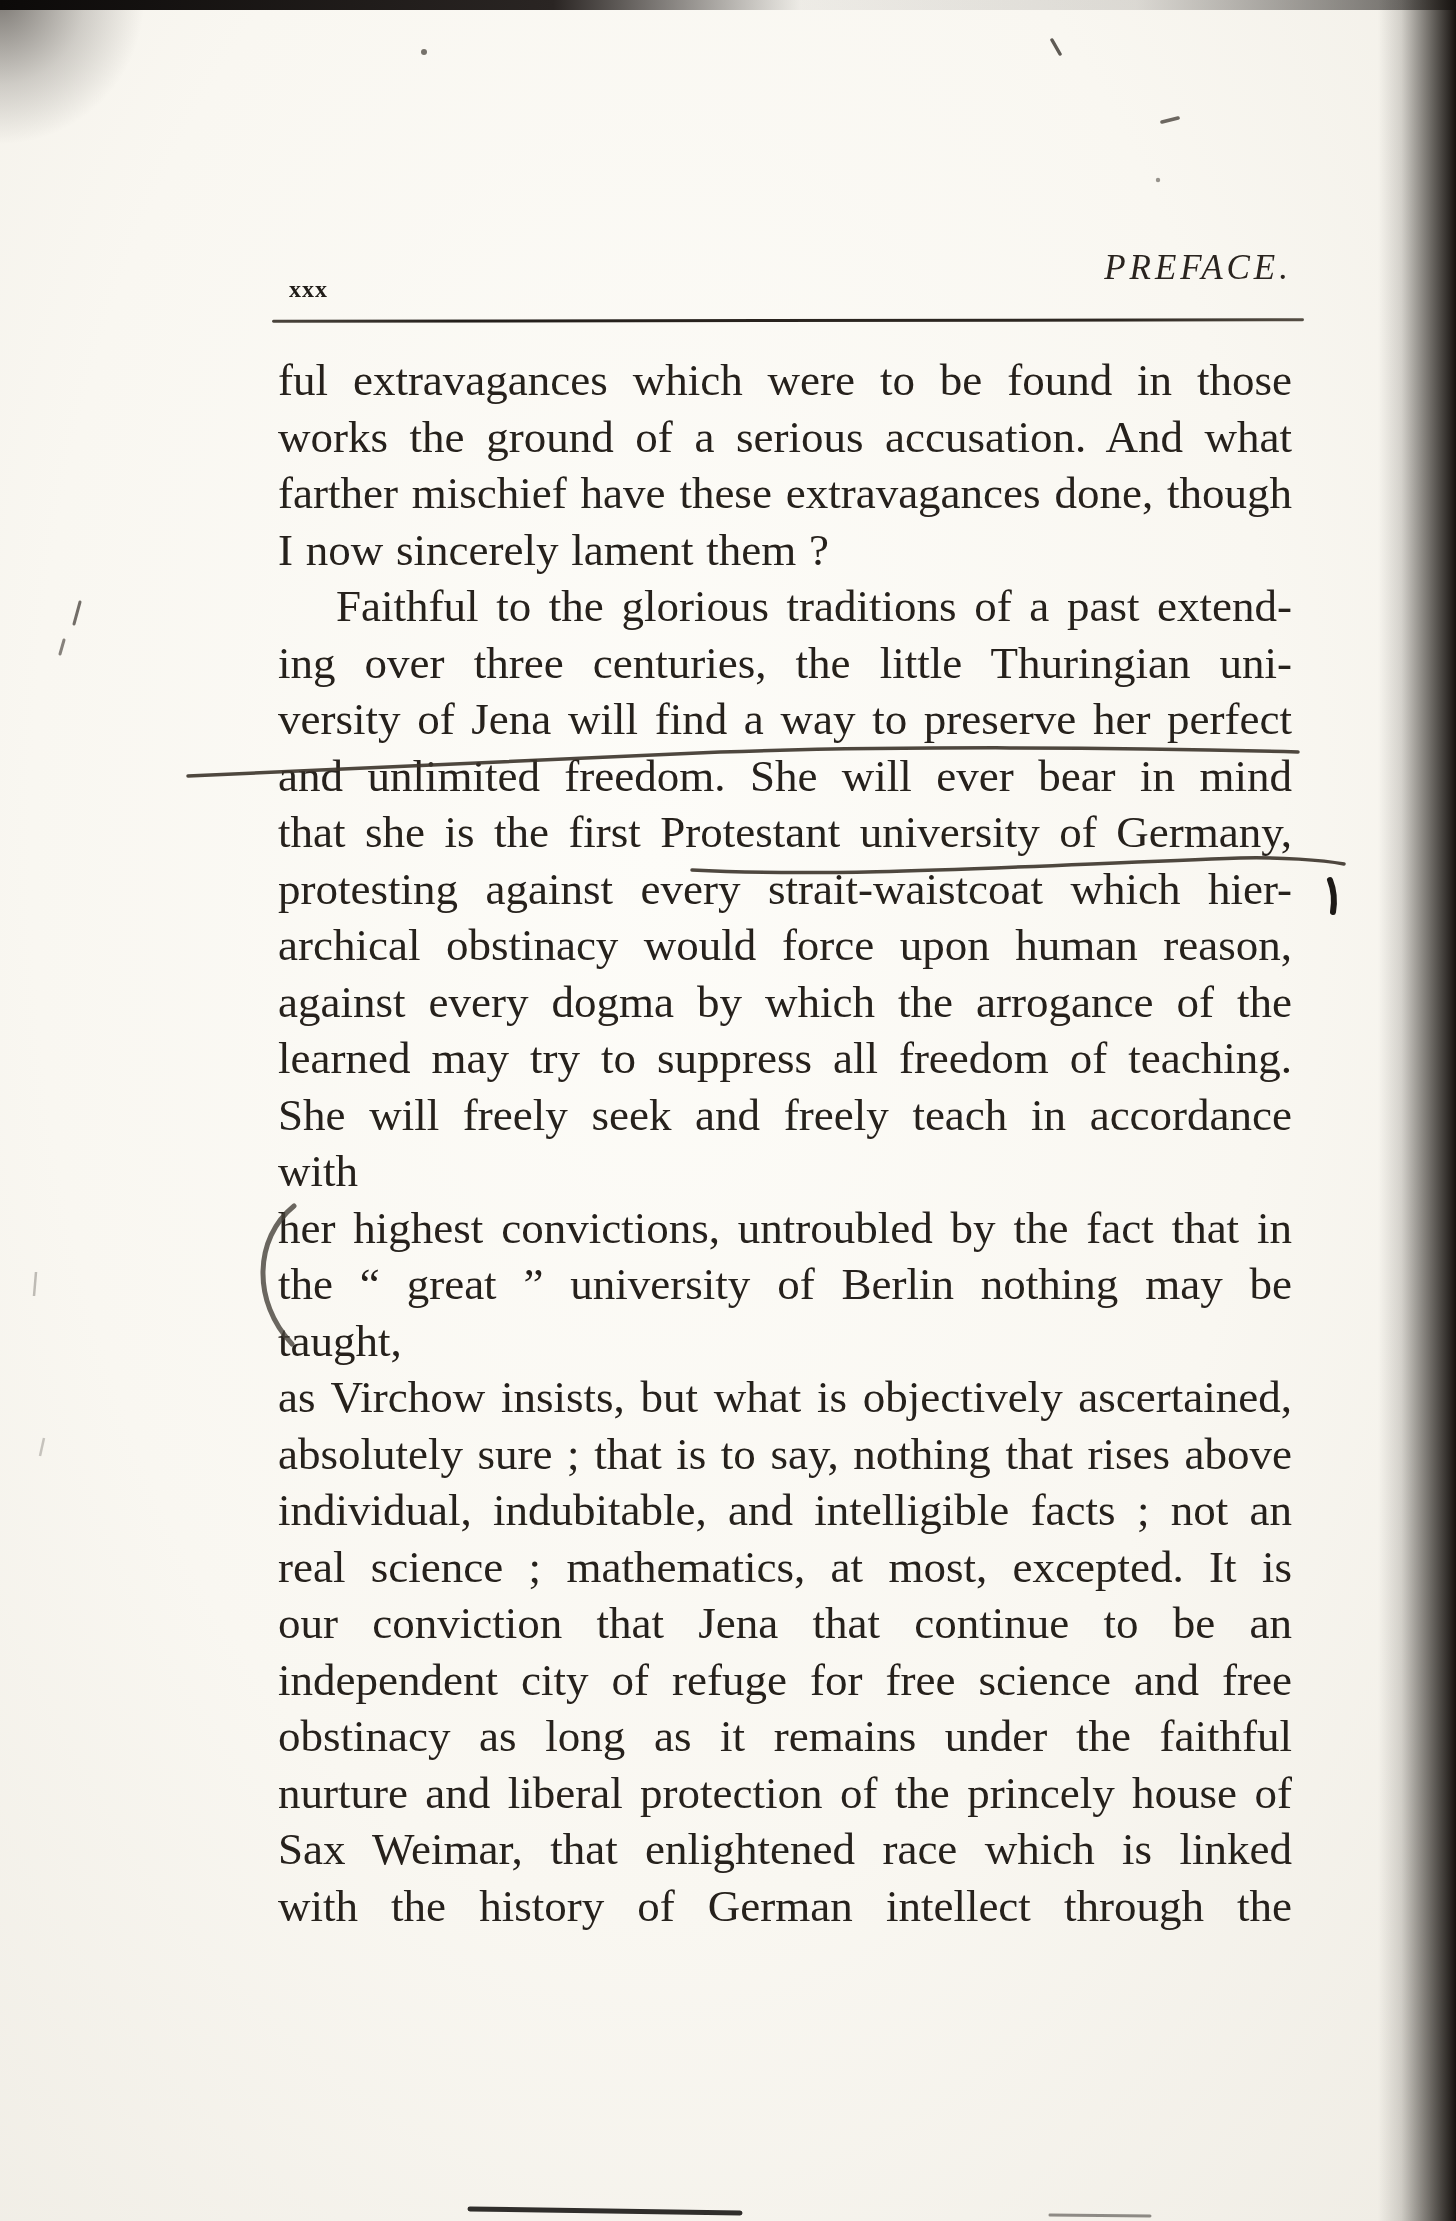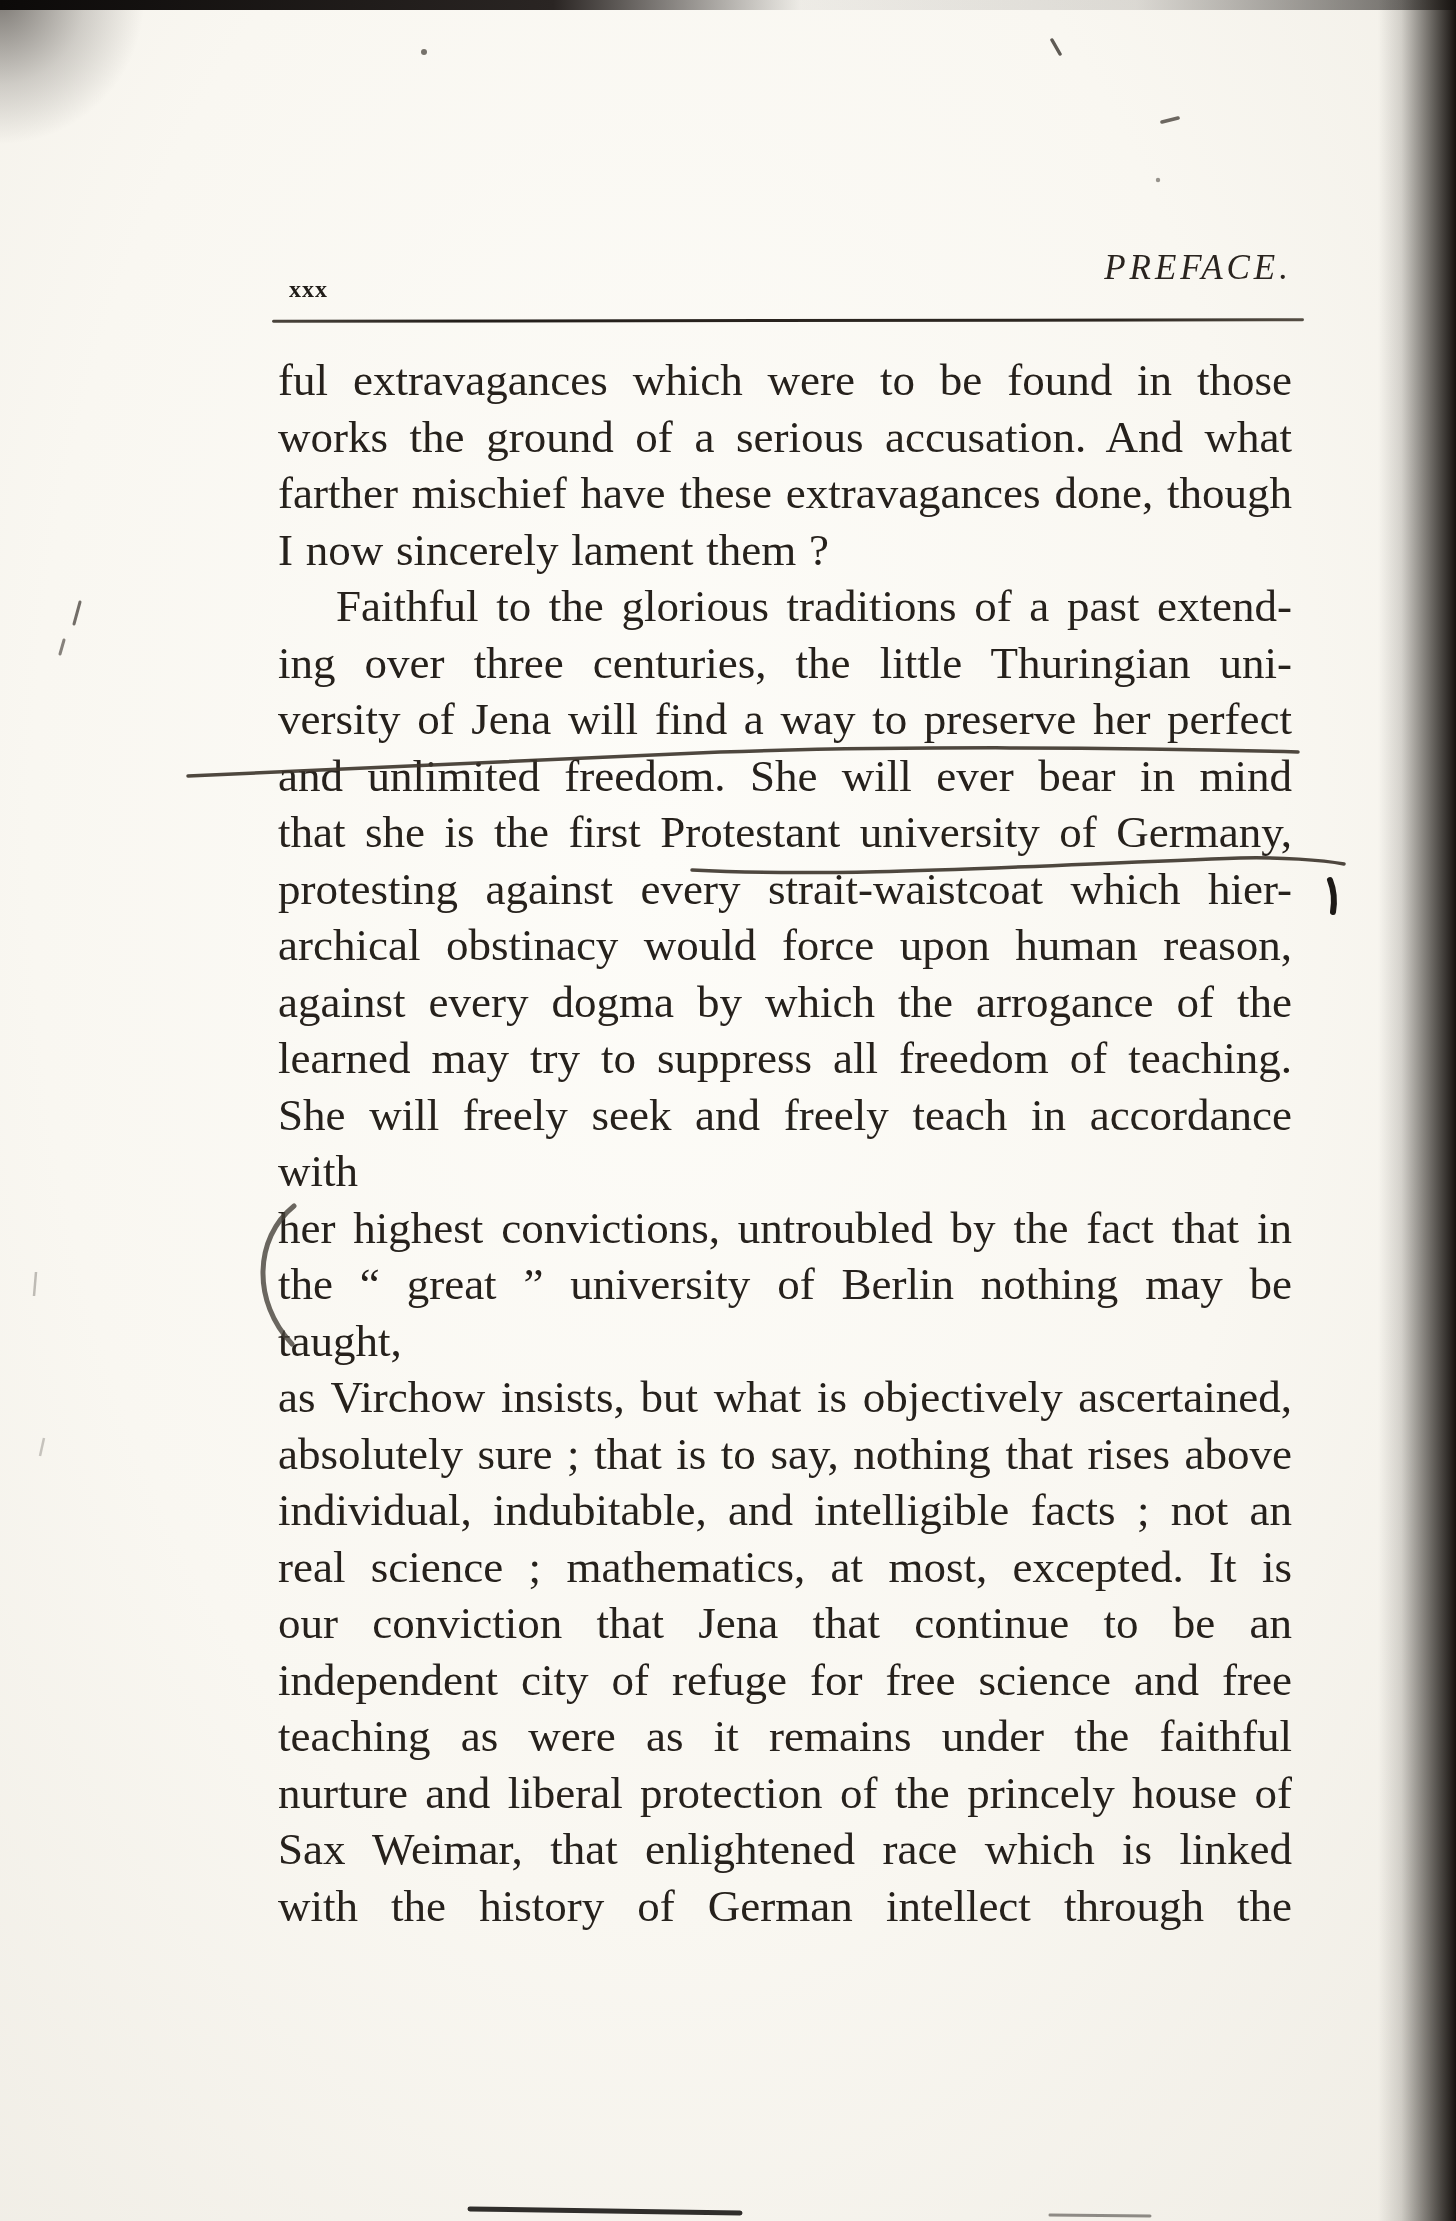--- a/index.html
+++ b/index.html
@@ -85,21 +85,21 @@
         <div class="tline">learned may try to suppress all freedom of teaching.</div>
         <div class="tline">She will freely seek and freely teach in accordance with</div>
         <div class="tline">her highest convictions, untroubled by the fact that in</div>
         <div class="tline">the “ great ” university of Berlin nothing may be taught,</div>
         <div class="tline">as Virchow insists, but what is objectively ascertained,</div>
         <div class="tline">absolutely sure ;  that is to say, nothing that rises above</div>
         <div class="tline">individual, indubitable, and intelligible facts ;  not an</div>
         <div class="tline">real science ;  mathematics, at most, excepted.  It is</div>
         <div class="tline">our conviction that Jena that continue to be an</div>
         <div class="tline">independent city of refuge for free science and free</div>
-        <div class="tline">teaching as were as it remains under the faithful</div>
+        <div class="tline">obstinacy as long as it remains under the faithful</div>
         <div class="tline">nurture and liberal protection of the princely house of</div>
         <div class="tline">Sax Weimar, that enlightened race which is linked</div>
         <div class="tline">with the history of German intellect through the</div>
       </section>
   </main>
 
   <svg class="marks" viewBox="0 0 1456 2221" width="1456" height="2221">
 
     <path d="M188 776 C 350 770, 520 760, 720 752 C 900 746, 1120 747, 1298 752" fill="none" stroke="#3b332a" stroke-width="3.5" stroke-linecap="round" opacity="0.9"></path>
 

